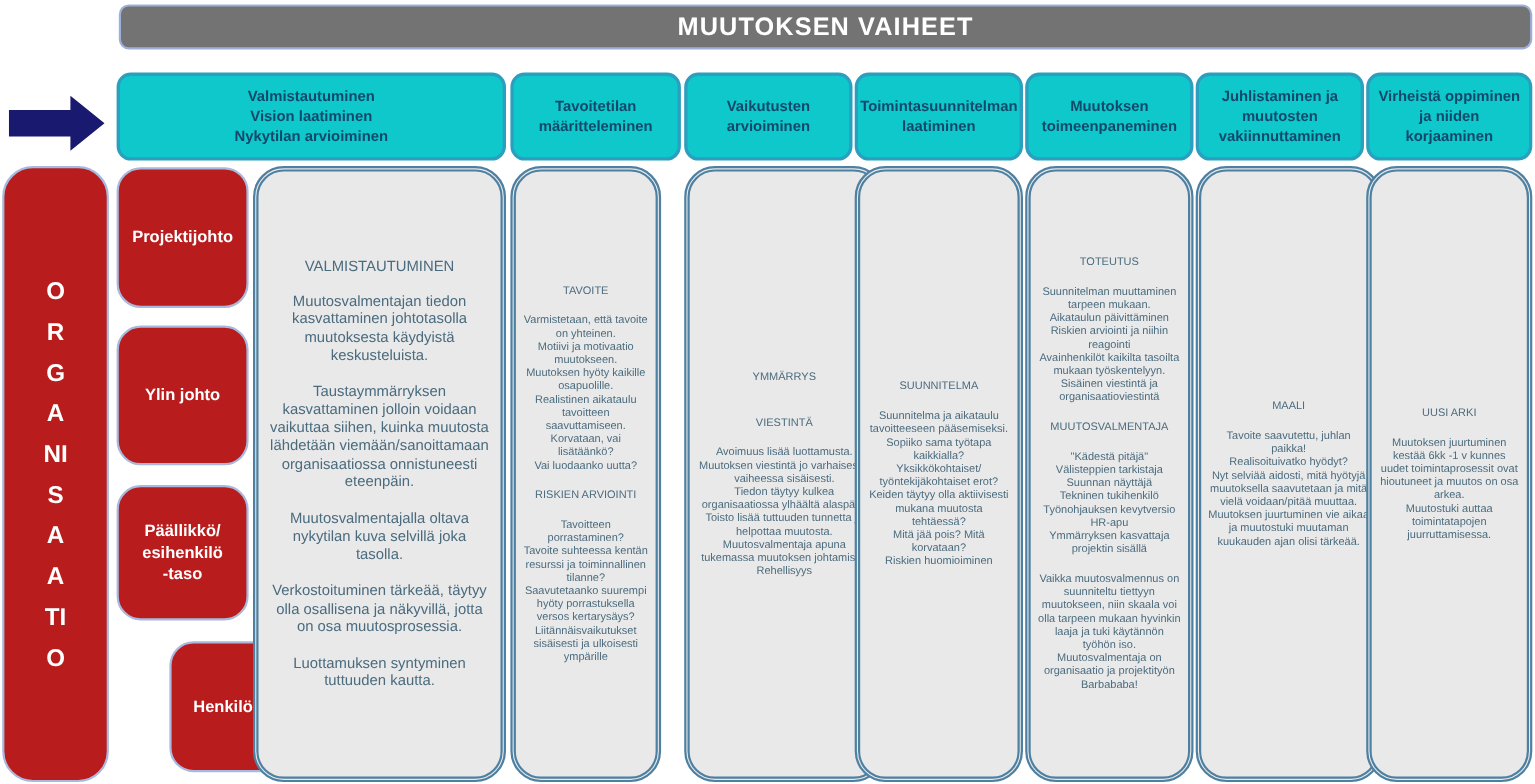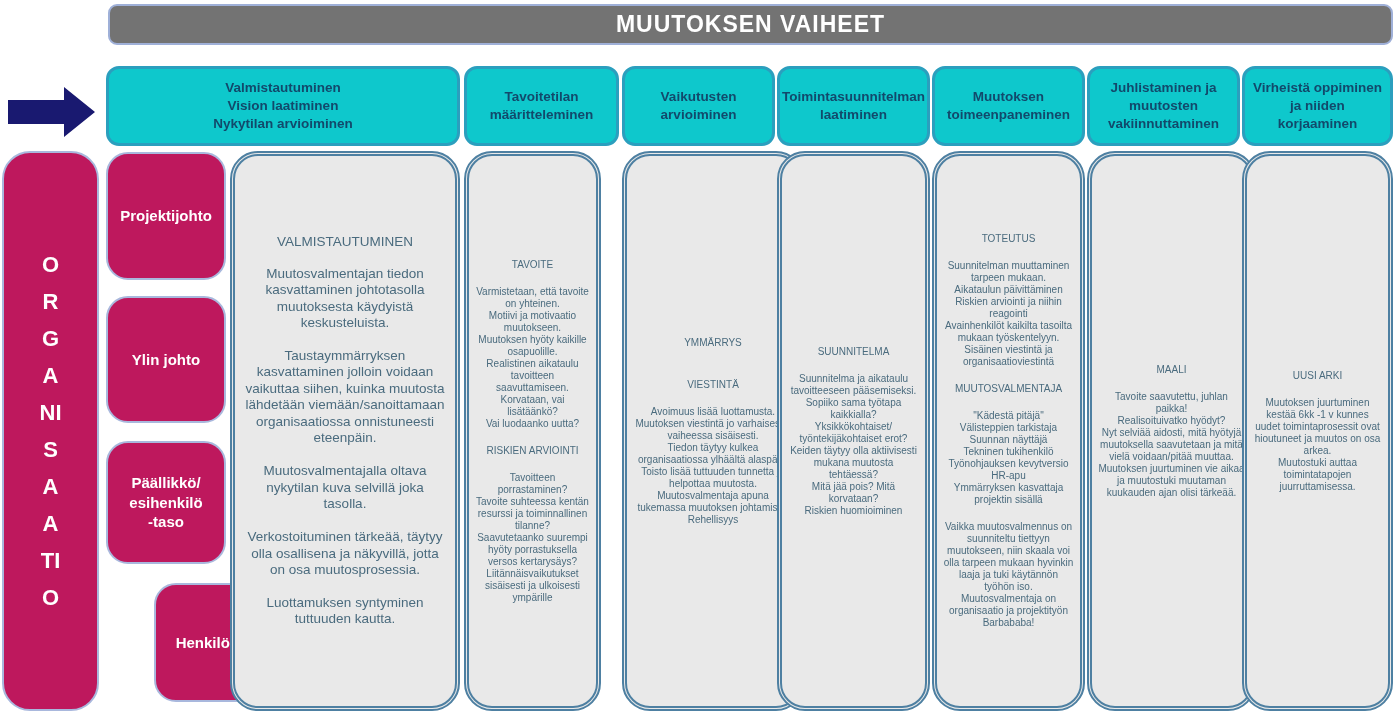--- a/index.html
+++ b/index.html
@@ -12,21 +12,21 @@
     color:#ffffff;font-size:23px;font-weight:bold;letter-spacing:1px;}
 
   .arrow-wrap{position:absolute;left:8px;top:85px;width:88px;height:54px;}
 
   .phase{position:absolute;top:66px;height:80px;background:#0ec8cc;
     border:3px solid #2b9fbe;border-radius:13px;box-sizing:border-box;
     display:flex;align-items:center;justify-content:center;text-align:center;
     color:#12496b;font-weight:bold;font-size:13.5px;line-height:1.35;}
   .phase .lbl{white-space:pre-line;padding:0 4px;}
 
-  .navy-box{position:absolute;background:#be185d;border:2px solid #a9b8dd;
+  .navy-box{position:absolute;background:#b91c1c;border:2px solid #a9b8dd;
     border-radius:22px;box-sizing:border-box;display:flex;align-items:center;justify-content:center;
     color:#ffffff;font-weight:bold;text-align:center;}
   .org-box{left:2px;top:151px;width:97px;height:560px;border-radius:28px;}
   .org-letters{width:22px;word-break:break-all;font-size:22px;line-height:37px;text-align:center;}
   .role{left:106px;width:120px;font-size:15px;line-height:1.3;}
   .role .lbl{white-space:pre-line;padding:0 4px;}
 
   .col{position:absolute;top:151px;height:560px;background:#e9e9e9;
     border:5px double #4e80a2;border-radius:28px;box-sizing:border-box;
     display:flex;flex-direction:column;align-items:center;justify-content:center;

